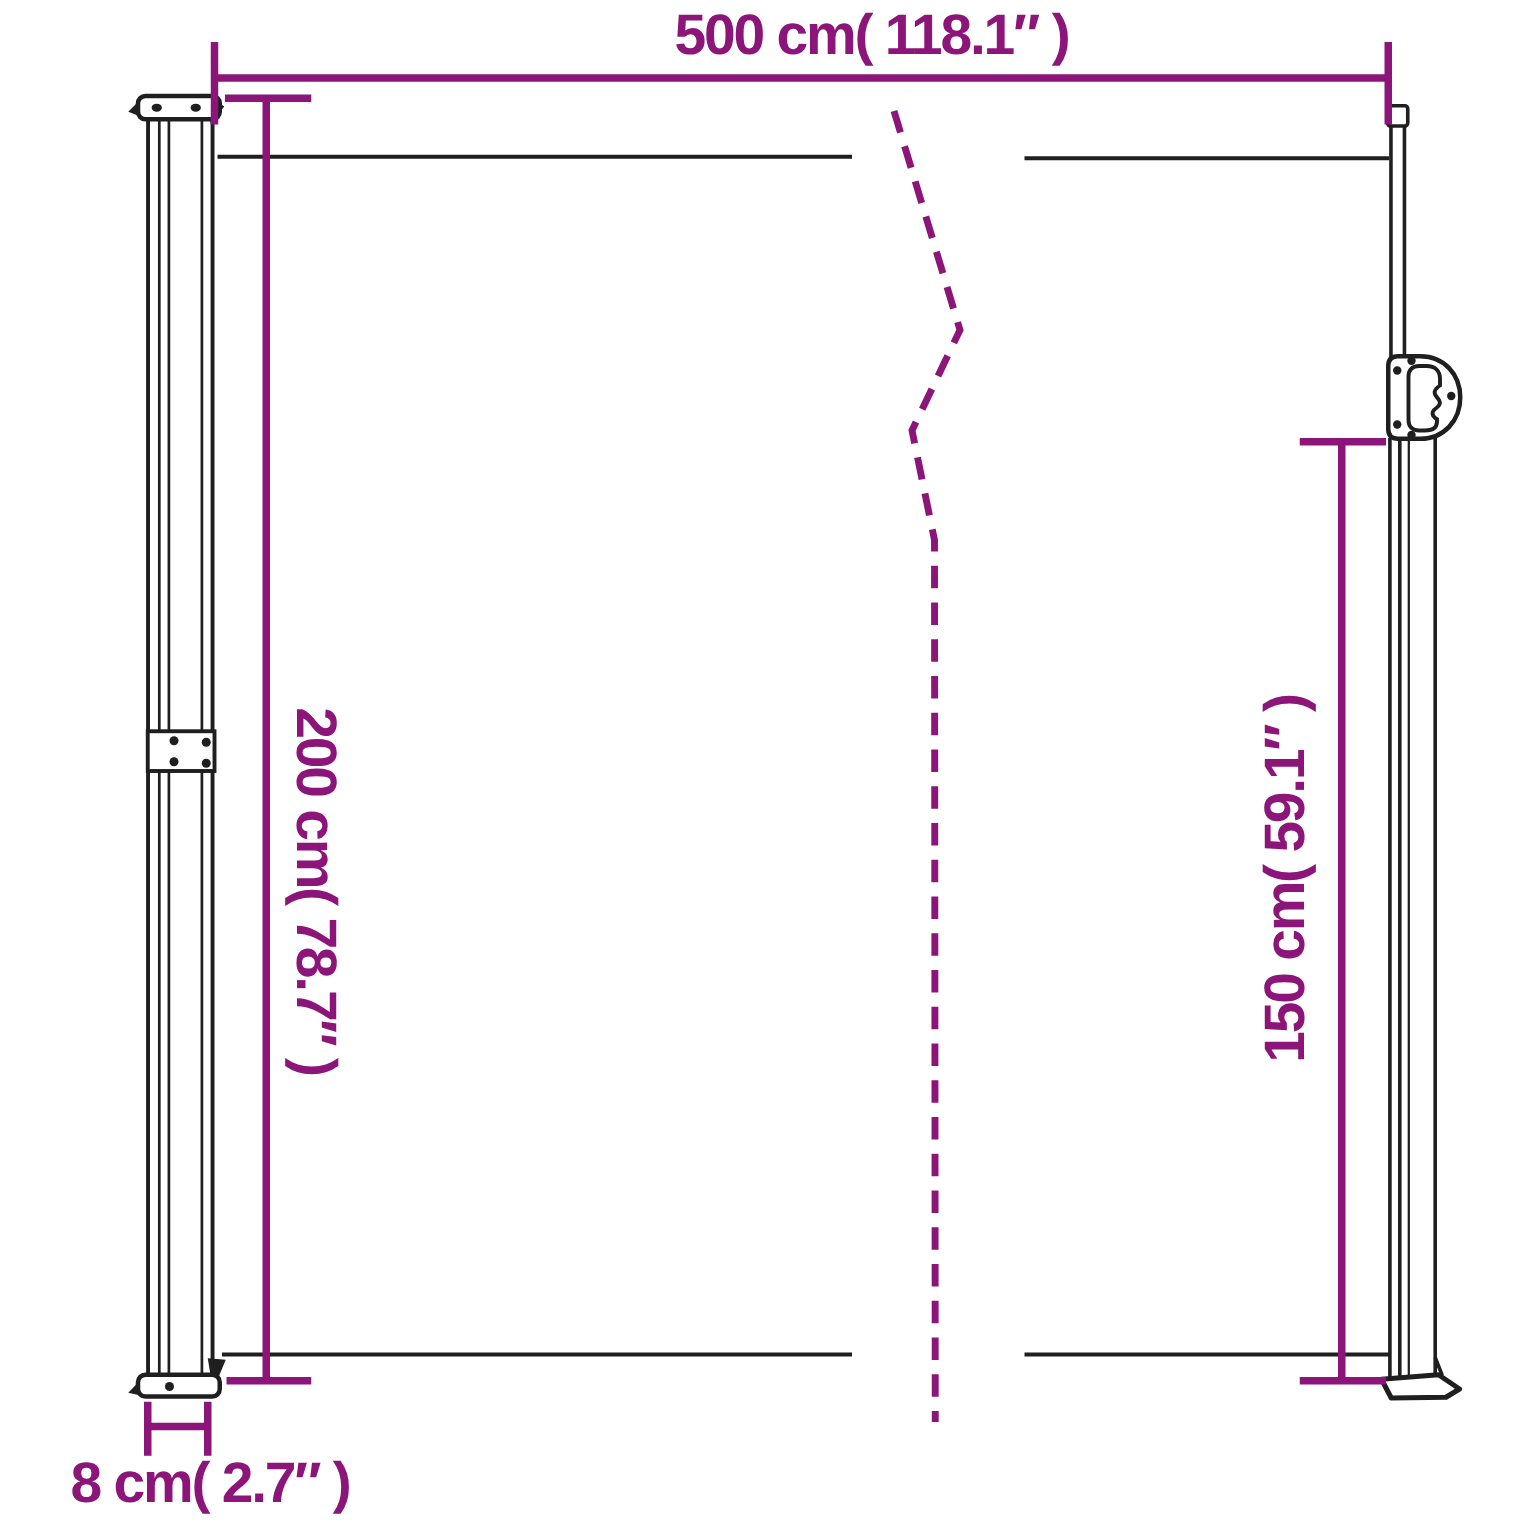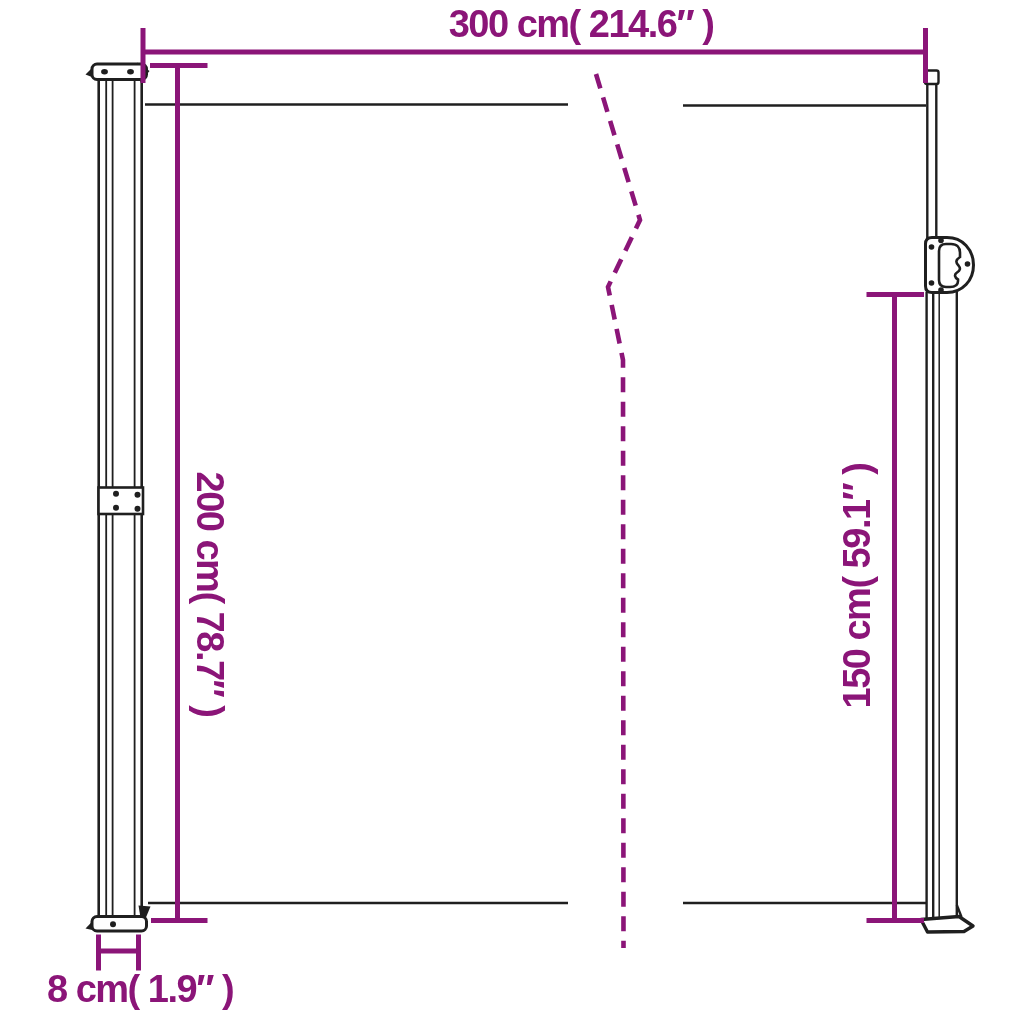--- a/index.html
+++ b/index.html
@@ -139,20 +139,20 @@
       <line class="p-stroke" x1="866.5" y1="920.5" x2="924" y2="920.5" stroke-width="5"></line>
     </g>
 
     <g>
       <line class="p-stroke" x1="98.5" y1="951" x2="138.5" y2="951" stroke-width="5"></line>
       <line class="p-stroke" x1="98.5" y1="934.5" x2="98.5" y2="970.5" stroke-width="5"></line>
       <line class="p-stroke" x1="138.5" y1="934.5" x2="138.5" y2="970.5" stroke-width="5"></line>
     </g>
   </svg>
 
-  <div class="dim-label top">300 cm( 214.6″ )</div>
+  <div class="dim-label top">500 cm( 118.1″ )</div>
 
   <div class="dim-label left">200 cm( 78.7″ )</div>
 
   <div class="dim-label right">150 cm( 59.1″ )</div>
 
-  <div class="dim-label bottom">8 cm( 1.9″ )</div>
+  <div class="dim-label bottom">8 cm( 2.7″ )</div>
 </div>
 
 </body></html>

